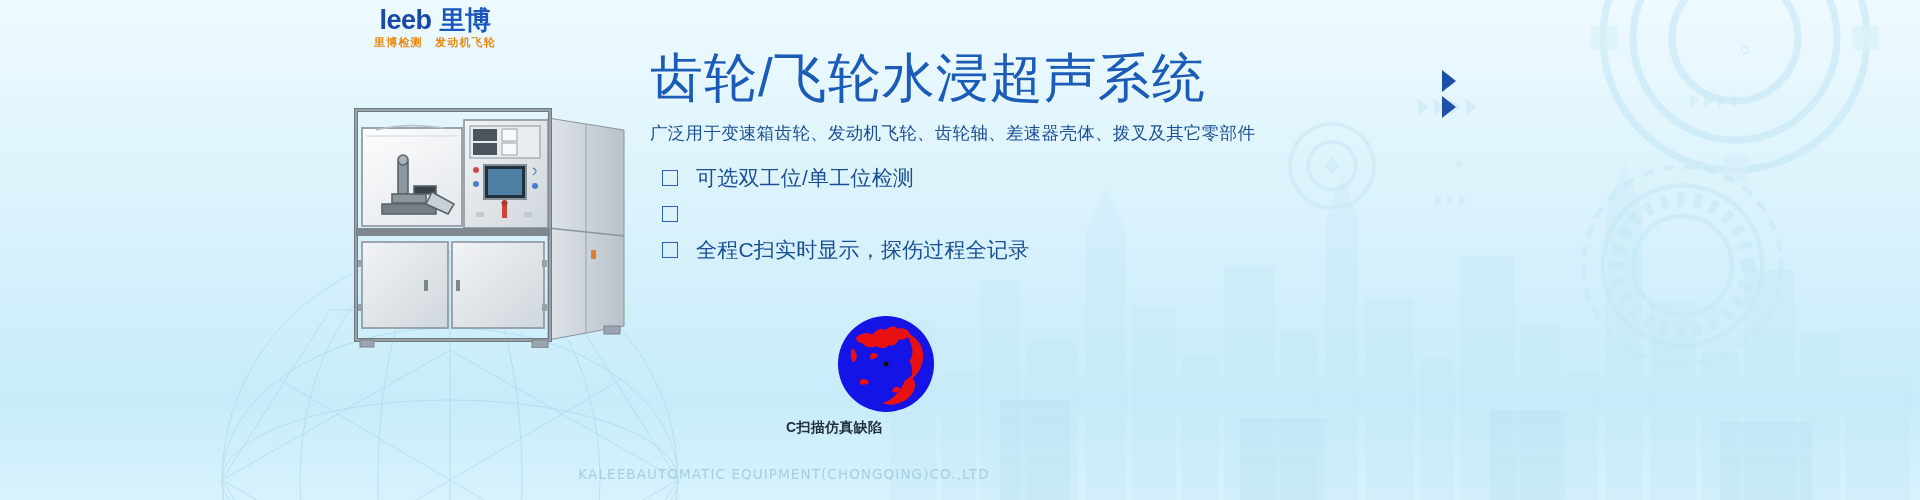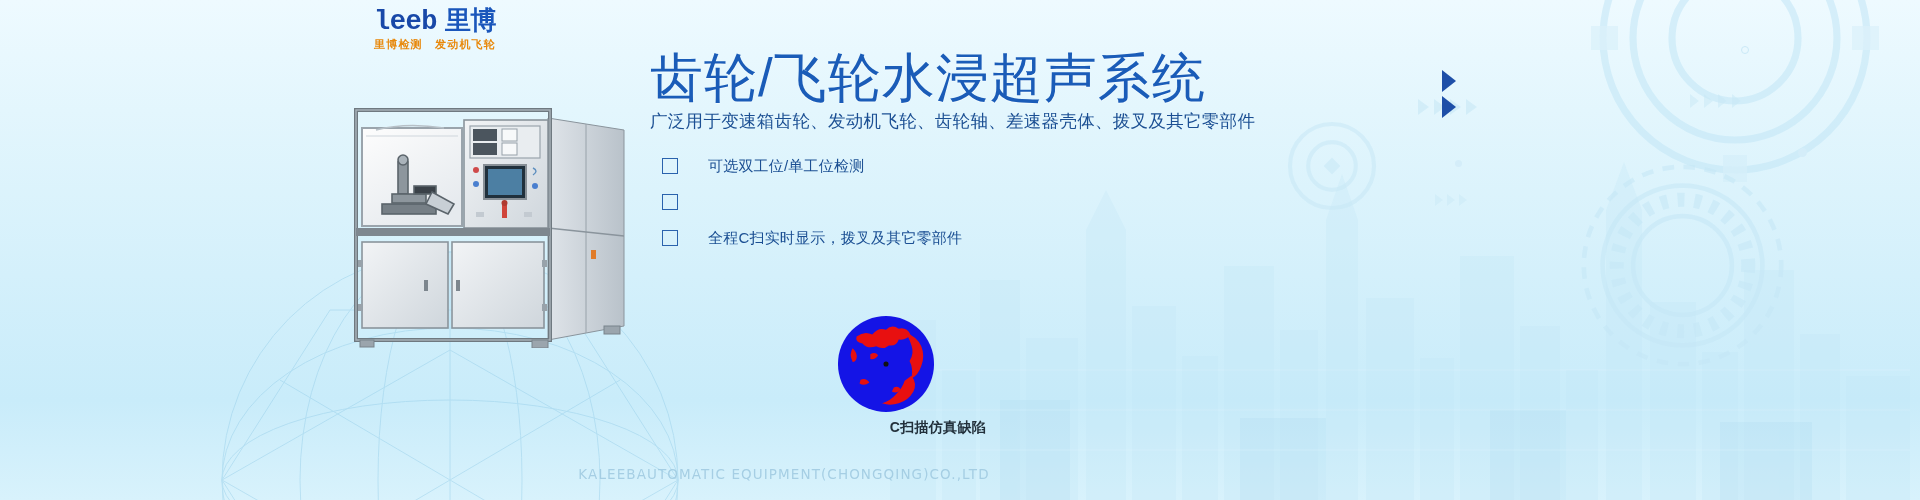--- a/index.html
+++ b/index.html
@@ -28,45 +28,45 @@
   .a2 { left:1690px; top:92px;  width:60px; height:18px; }
   .a3 { left:1435px; top:192px; width:46px; height:16px; }
   .blue-chevrons { position:absolute; left:1440px; top:68px; width:26px; height:54px; }
   .dot-deco { position:absolute; border-radius:50%; }
 
   
   #logo { position:absolute; left:345px; top:6px; width:180px; height:44px;
           text-align:center; }
   .logo-main { font-size:27px; font-weight:bold; letter-spacing:-.5px;
                line-height:29px; white-space:nowrap; }
-  .logo-leeb { color:#1848a8; font-family:Liberation Mono, monospace; }
+  .logo-leeb { color:#1848a8; font-family:Liberation Sans, sans-serif; }
   .logo-cn   { color:#1a56bb; margin-left:8px; font-size:26px; }
   .logo-sub  { color:#e8890c; font-size:11px; letter-spacing:1.2px;
                line-height:14px; white-space:nowrap; font-weight:bold; }
 
   
   #machine { position:absolute; left:336px; top:100px; width:300px; height:248px; }
 
   
   #content { position:absolute; left:650px; top:48px; width:640px; }
   #title { font-size:53px; font-weight:normal; color:#1a5cb8; letter-spacing:1px;
            line-height:60px; white-space:nowrap;
            text-shadow:0 1px 0 rgba(255,255,255,.5); }
-  #subtitle { font-size:17.5px; color:#1b4f93; letter-spacing:.3px;
+  #subtitle { margin-top:12px; font-size:17.5px; color:#1b4f93; letter-spacing:.3px;
               line-height:26px; white-space:nowrap; }
   .bullets { margin-top:14px; }
   .bullet { display:flex; align-items:center; height:36px; }
   .chk { width:16px; height:16px; border:1.6px solid #2a62ad; background:transparent;
          margin-left:12px; flex:none; }
-  .bullet-label { margin-left:30px; font-size:15px; color:#1b4f93;
+  .bullet-label { margin-left:18px; font-size:21px; color:#1b4f93;
                   letter-spacing:.2px; white-space:nowrap; }
 
   
   #cscan { position:absolute; left:786px; top:315px; width:200px; height:130px;
-           text-align:right; }
+           text-align:left; }
   #cscan-disc { width:98px; height:98px; margin:0 auto; border-radius:50%;
                 overflow:hidden; position:relative; }
   #cscan-caption { margin-top:6px; font-size:14px; color:#22303b; font-weight:bold;
                    letter-spacing:.3px; white-space:nowrap; }
 
   
   #watermark { position:absolute; left:0; top:466px; width:1568px; text-align:center;
                font-size:13.5px; letter-spacing:1.1px; color:#9ec9e0; opacity:.85;
                font-family:"DejaVu Sans",sans-serif; white-space:nowrap; }
 </style>
@@ -283,21 +283,21 @@
     <div class="bullets">
       <div class="bullet">
         <span class="chk"></span>
         <span class="bullet-label">可选双工位/单工位检测</span>
       </div>
       <div class="bullet">
         <span class="chk"></span>
       </div>
       <div class="bullet">
         <span class="chk"></span>
-        <span class="bullet-label">全程C扫实时显示，拨叉及其它零部件</span>
+        <span class="bullet-label">全程C扫实时显示，探伤过程全记录</span>
       </div>
     </div>
   </div>
 
   <div id="cscan">
     <div id="cscan-disc">
       <svg viewBox="0 0 100 100" width="98" height="98">
         <circle cx="50" cy="50" r="49" fill="#1414e6"></circle>
         <path fill="#e81010" d="M20 22 q8 -6 16 -2 q6 -8 14 -5 q6 -6 13 -1 q8 -2 12 6
                  q-4 6 -12 5 q-2 7 -10 6 q-6 5 -13 1 q-9 3 -14 -3 q-8 -1 -6 -7 Z"></path>

